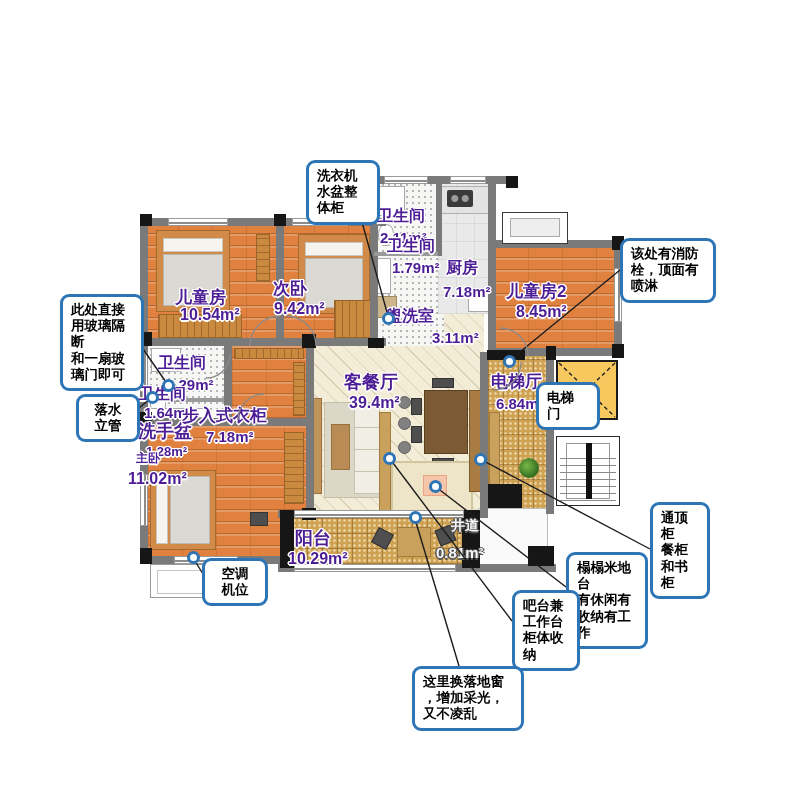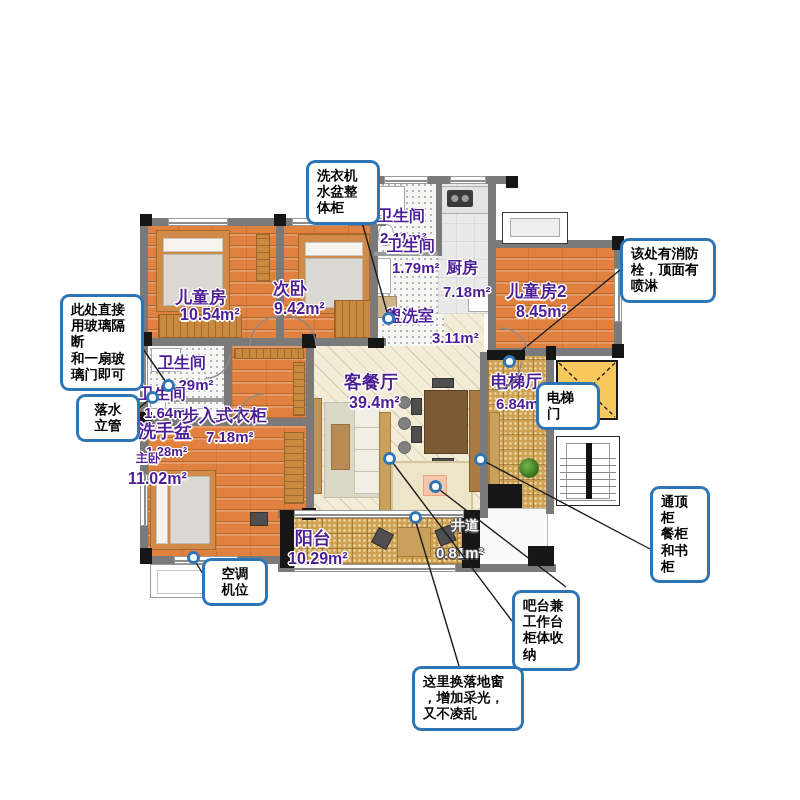--- a/index.html
+++ b/index.html
@@ -278,25 +278,30 @@
 用玻璃隔
 断
 和一扇玻
 璃门即可</div>
   <div class="callout center" style="left:76px;top:394px;width:42px;">落水
 立管</div>
   <div class="callout center" style="left:202px;top:558px;width:44px;">空调
 机位</div>
   <div class="callout" style="left:518px;top:382px;width:42px;margin-left:18px;">电梯
 门</div>
-  <div class="callout" style="left:650px;top:486px;width:38px;">通顶
+  <div class="callout" style="left:650px;top:502px;width:38px;">通顶
 柜
 餐柜
 和书
 柜</div>
+  <div class="callout" style="left:566px;top:552px;width:60px;">榻榻米地
+台
+有休闲有
+收纳有工
+作</div>
   <div class="callout" style="left:512px;top:590px;width:46px;">吧台兼
 工作台
 柜体收
 纳</div>
   <div class="callout" style="left:412px;top:666px;width:90px;">这里换落地窗
 ，增加采光，
 又不凌乱</div>
 
 </div>
 

